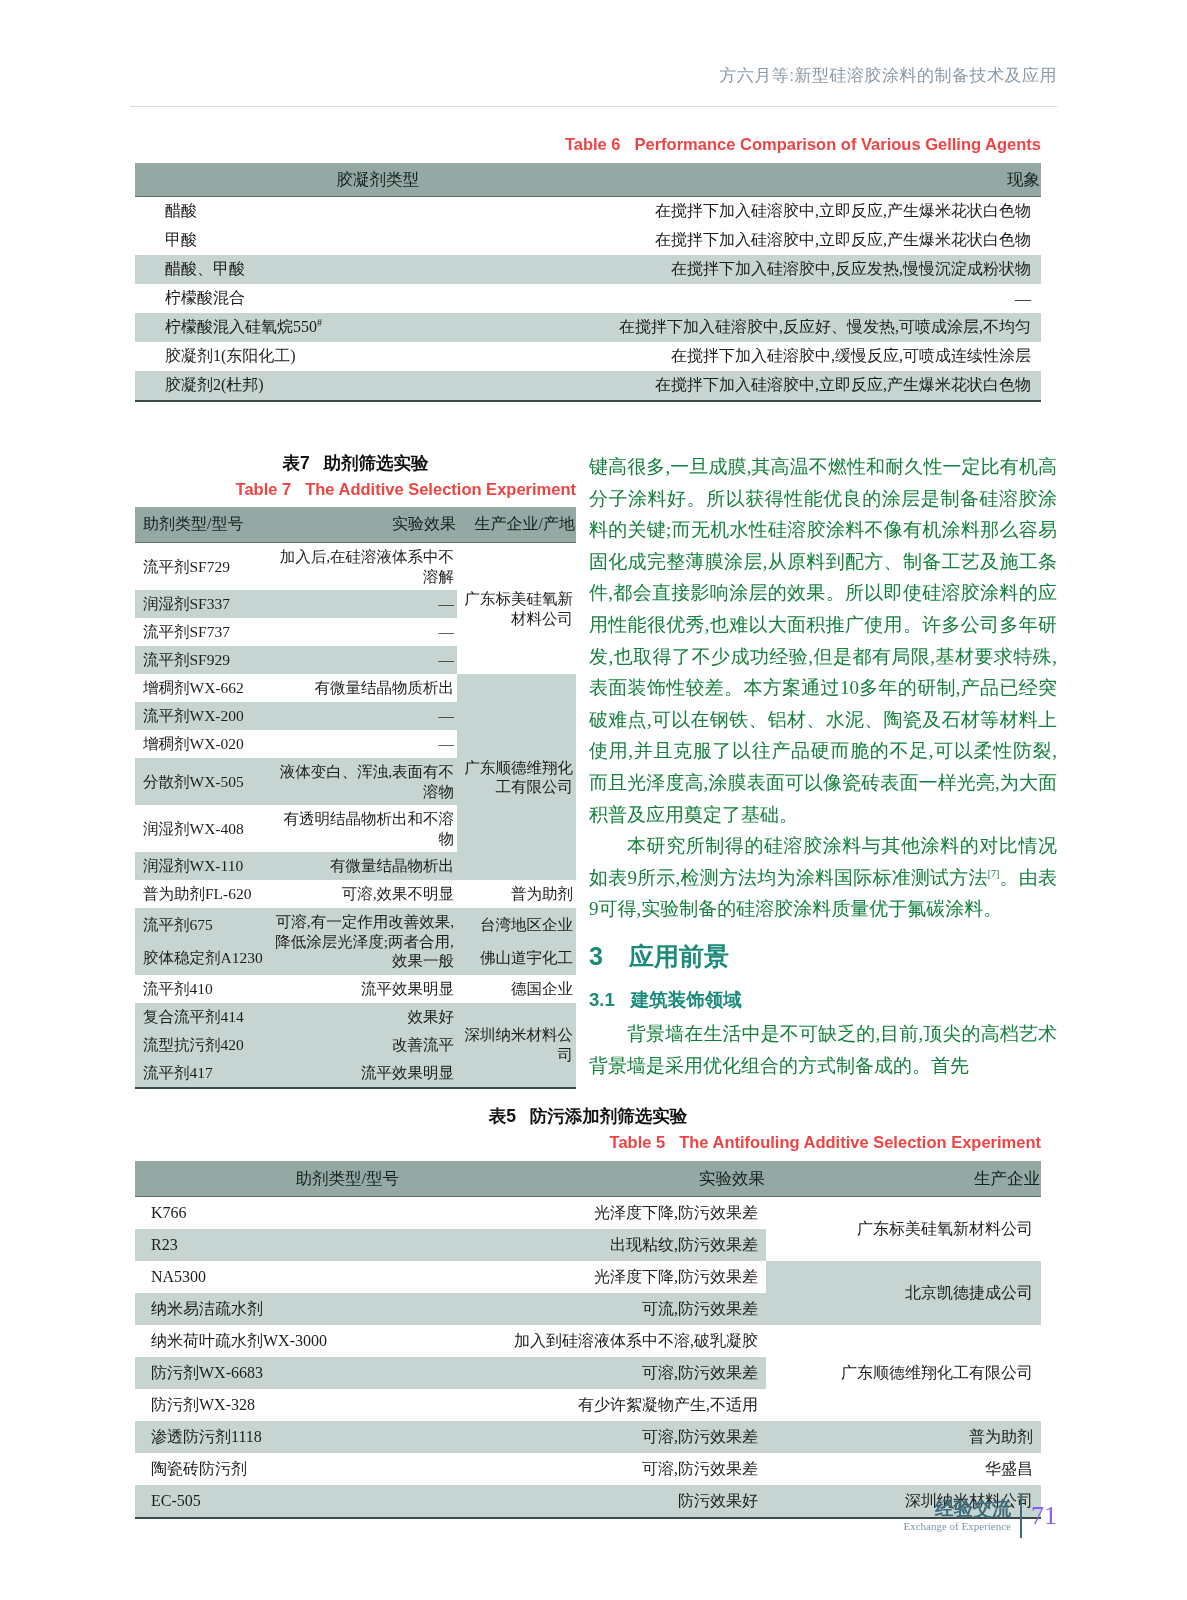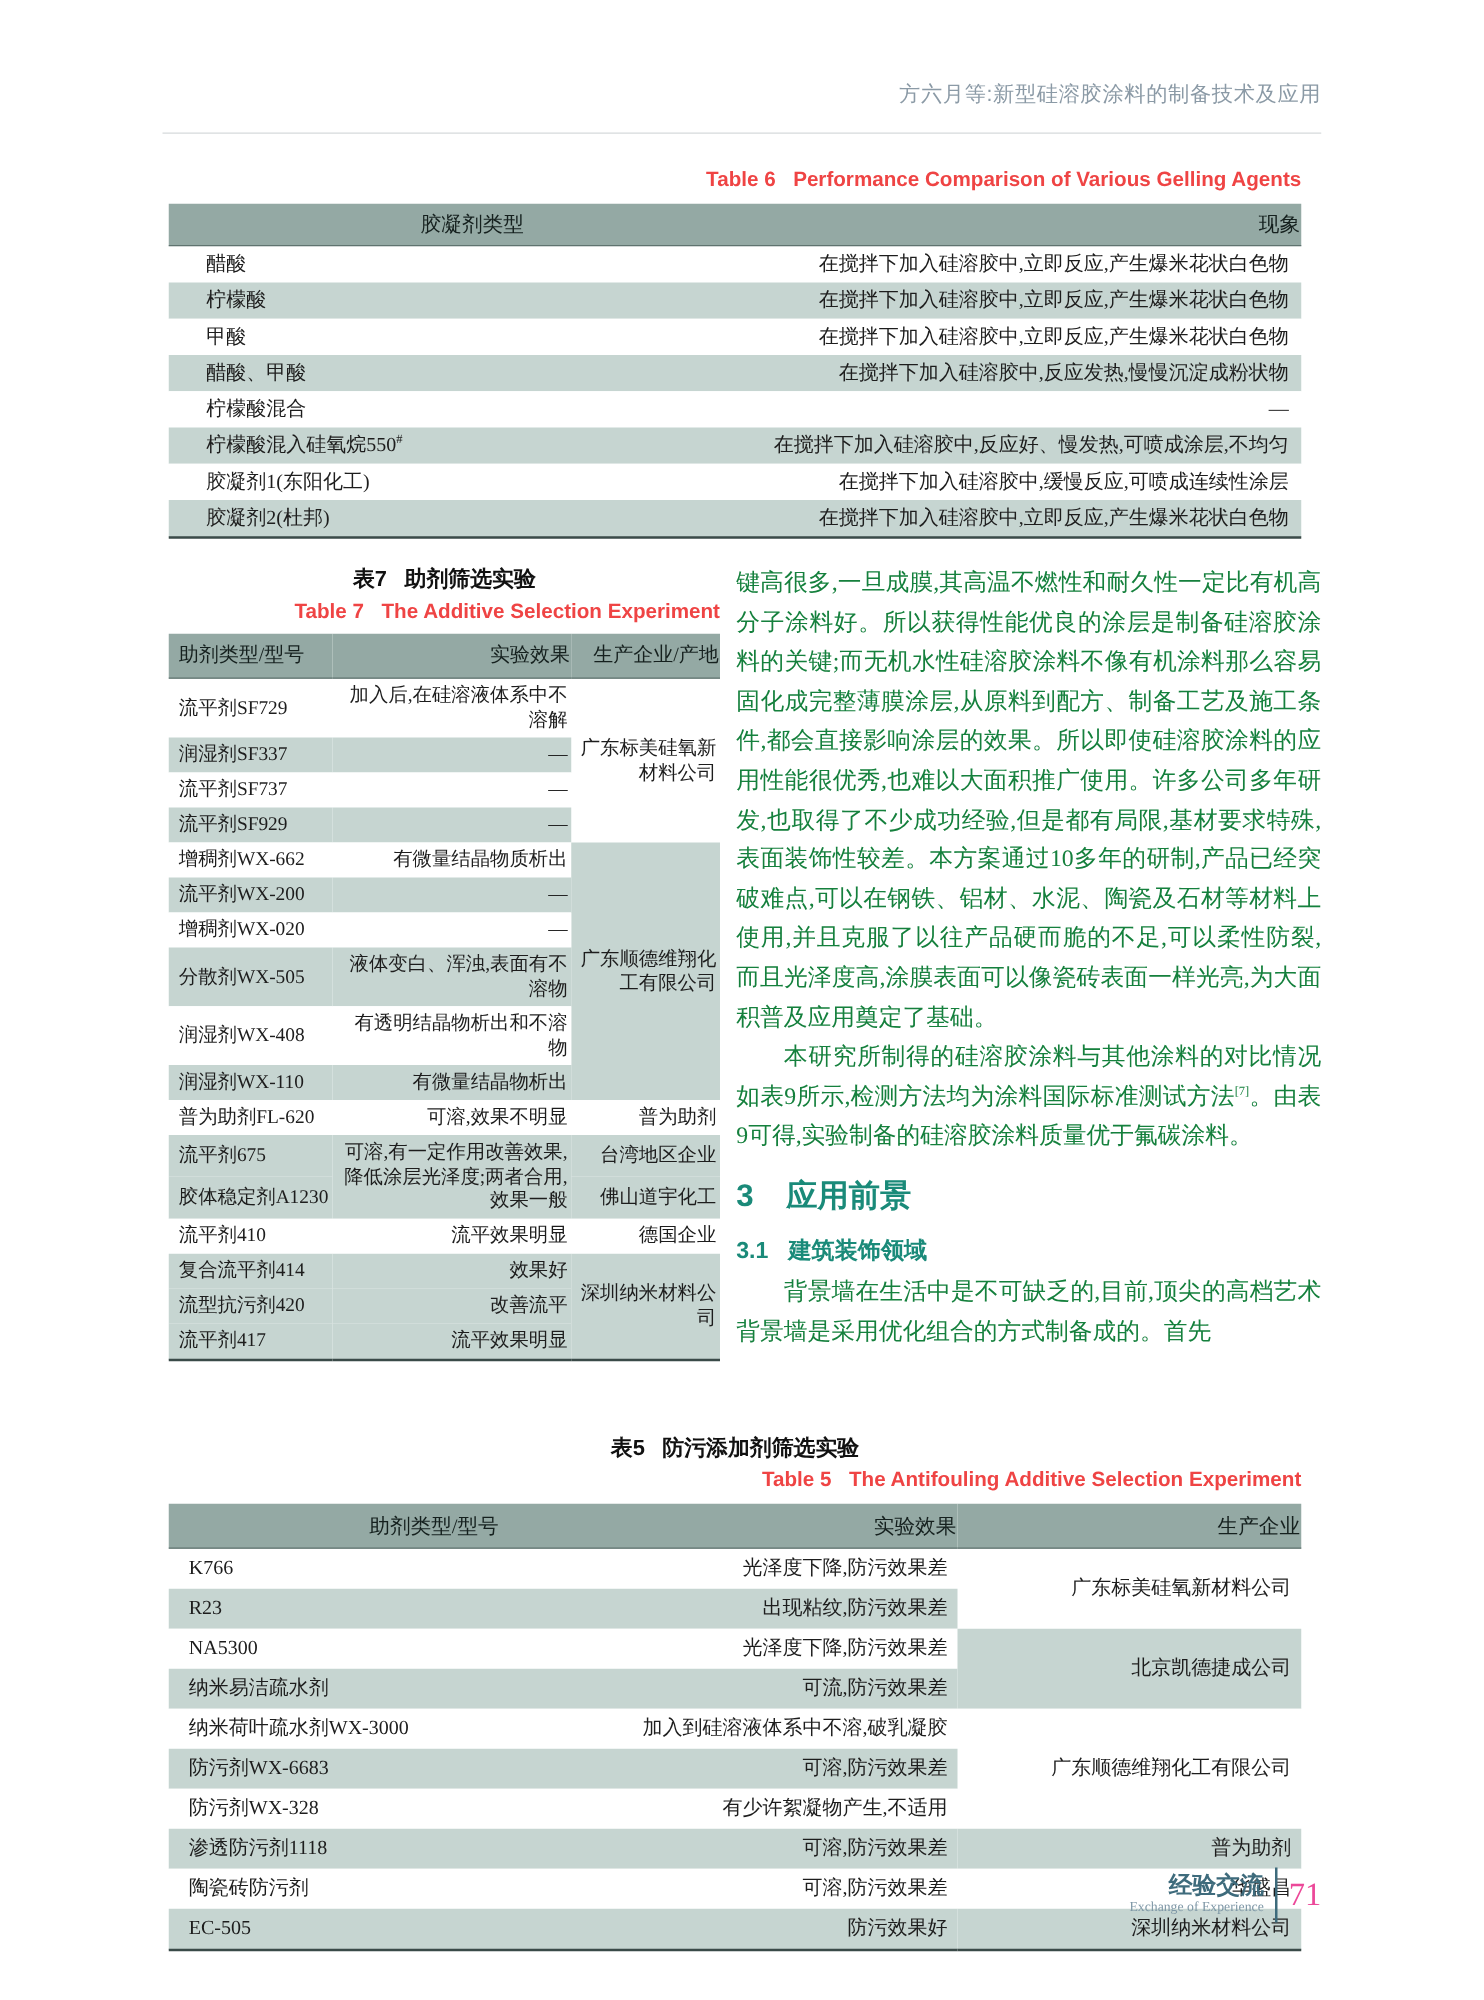--- a/index.html
+++ b/index.html
@@ -8,21 +8,21 @@
 
   
   .pg-header{position:absolute;top:64px;right:130px;font-family:"Liberation Sans","DejaVu Sans",sans-serif;
              font-size:17px;color:#8b9aa6;letter-spacing:.5px;}
   .pg-rule{position:absolute;top:106px;left:130px;width:927px;height:1px;background:#d6dadc;}
 
   
   .sec-t6{position:absolute;top:130px;left:135px;width:906px;}
   .sec-t7{position:absolute;top:451px;left:135px;width:441px;}
   .sec-right{position:absolute;top:451px;left:589px;width:468px;}
-  .sec-t5{position:absolute;top:1146px;left:135px;width:906px;}
+  .sec-t5{position:absolute;top:1104px;left:135px;width:906px;}
 
   .tbl-title-cn{text-align:center;font-family:"Liberation Sans","DejaVu Sans",sans-serif;
                 font-weight:bold;font-size:17.5px;color:#111;}
   .tbl-title-en{text-align:right;font-family:Liberation Sans, sans-serif;
                 font-weight:bold;font-size:16.5px;color:#ef4444;margin-top:5px;}
   .tbl-title-cn .lbl,.tbl-title-en .lbl{margin-right:14px;}
 
   table{border-collapse:collapse;width:100%;table-layout:fixed;}
   th{background:#94a9a4;font-weight:normal;font-size:16.5px;color:#15201e;
      border-bottom:1px solid #5f736f;}
@@ -61,21 +61,21 @@
        font-weight:bold;font-size:18.5px;color:#1a8a79;}
   .h31 .num{margin-right:16px;}
 
   
   .pg-footer{position:absolute;top:1494px;right:130px;display:flex;align-items:center;}
   .ft-txt{text-align:right;margin-right:9px;}
   .ft-cn{font-family:"Liberation Sans","DejaVu Sans",sans-serif;font-weight:bold;
          font-size:19px;color:#3e6b7c;line-height:20px;}
   .ft-en{font-size:11px;color:#7e97a6;line-height:14px;}
   .ft-bar{width:2px;height:44px;background:#3e6b7c;margin-right:9px;}
-  .ft-num{font-size:26px;color:#ec4899;}
+  .ft-num{font-size:26px;color:#8b5cf6;}
 </style>
 </head>
 <body>
 
 <div class="page">
 
   <div class="pg-header">方六月等:新型硅溶胶涂料的制备技术及应用</div>
   <div class="pg-rule"></div>
 
   <section class="sec-t6">
@@ -90,24 +90,20 @@
       <thead>
         <tr>
           <th class="ctr">胶凝剂类型</th>
           <th class="ctr">现象</th>
         </tr>
       </thead>
       <tbody>
         <tr>
           <td class="wh c1 lft">醋酸</td>
           <td class="wh ctr">在搅拌下加入硅溶胶中,立即反应,产生爆米花状白色物</td>
-        </tr>
-        <tr>
-          <td class="sh c1 lft">柠檬酸</td>
-          <td class="sh ctr">在搅拌下加入硅溶胶中,立即反应,产生爆米花状白色物</td>
         </tr>
         <tr>
           <td class="wh c1 lft">甲酸</td>
           <td class="wh ctr">在搅拌下加入硅溶胶中,立即反应,产生爆米花状白色物</td>
         </tr>
         <tr>
           <td class="sh c1 lft">醋酸、甲酸</td>
           <td class="sh ctr">在搅拌下加入硅溶胶中,反应发热,慢慢沉淀成粉状物</td>
         </tr>
         <tr>

